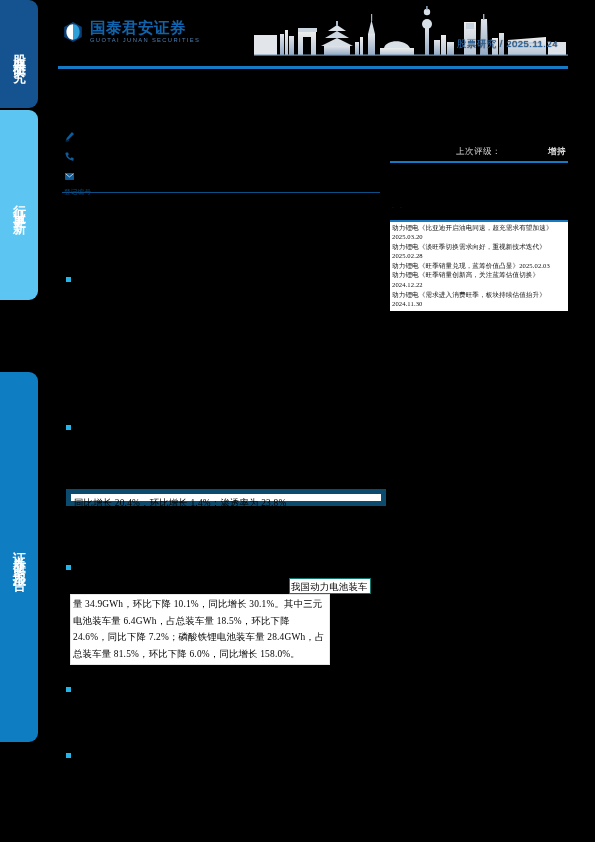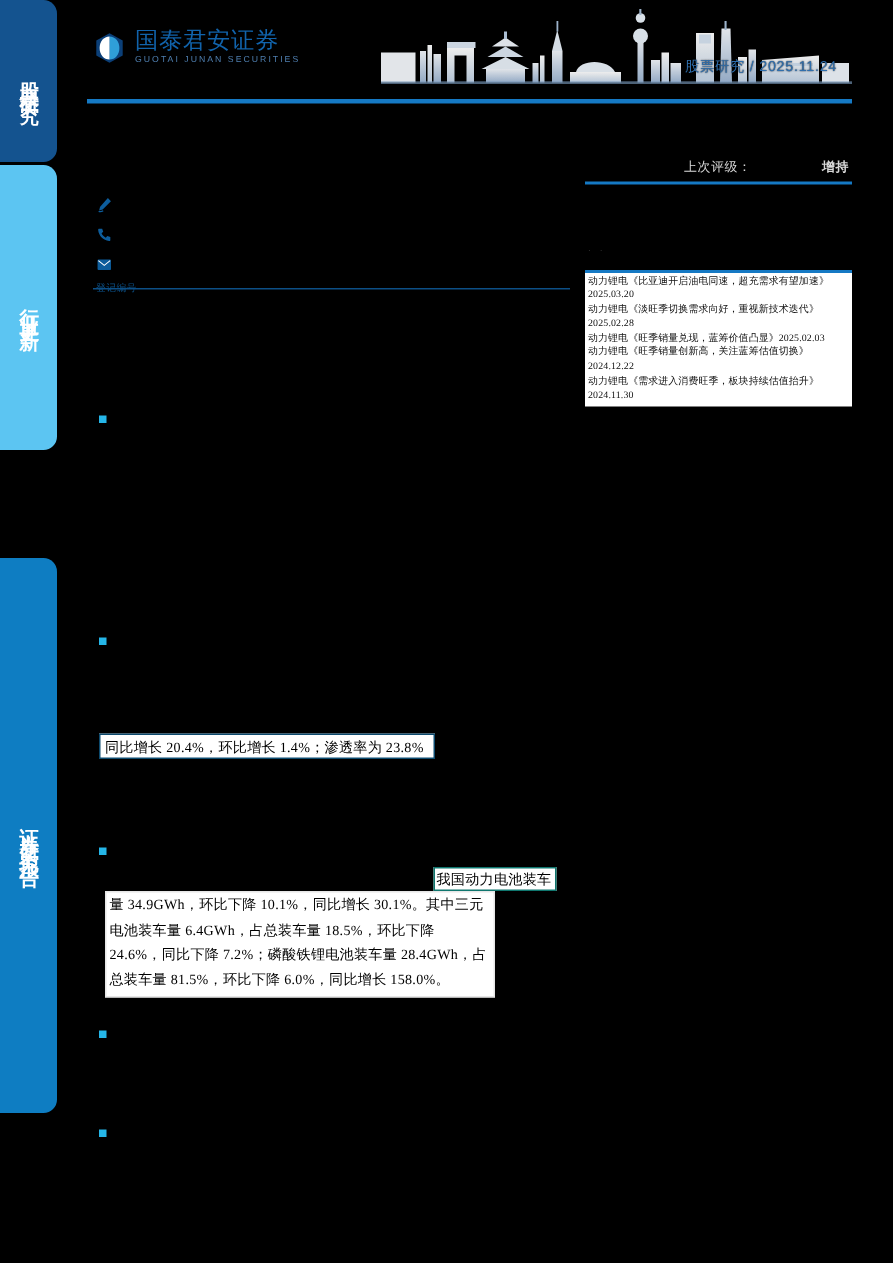--- a/index.html
+++ b/index.html
@@ -84,21 +84,21 @@
     flex: none;
   }
   #logo-text-wrap {
     display: flex;
     flex-direction: column;
     justify-content: center;
   }
   #logo-cn {
     color: #1163ab;
     font-size: 15.5px;
-    font-weight: normal;
+    font-weight: bold;
     letter-spacing: 0.5px;
     line-height: 1.05;
     font-family: "Liberation Sans", "DejaVu Sans", sans-serif;
   }
   #logo-en {
     color: #4f7fb0;
     font-size: 5.8px;
     letter-spacing: 1.35px;
     line-height: 1.2;
     margin-top: 1px;
@@ -193,25 +193,25 @@
     color: #000000;
     font-size: 9.4px;
     line-height: 16.5px;
     font-family: "Liberation Serif", "DejaVu Serif", serif;
     letter-spacing: 0.2px;
     box-sizing: border-box;
   }
   #hl-penetration {
     left: 66px;
     top: 489px;
-    width: 224px;
+    width: 320px;
     height: 17px;
     padding: 1px 3px;
     white-space: nowrap;
-    border: 1px solid #0c4a6e;
+    border: 5px solid #0c4a6e;
   }
   #hl-battery-lead {
     left: 289px;
     top: 578px;
     width: 82px;
     height: 16px;
     padding: 0 1px;
     white-space: nowrap;
     overflow: hidden;
     border: 1px solid #0f766e;
@@ -230,20 +230,21 @@
     left: 390px;
     top: 104px;
     width: 178px;
   }
   #rating-row {
     position: relative;
     height: 16px;
     color: #d8d8d8;
     font-size: 8.6px;
     font-family: "Liberation Sans", "DejaVu Sans", sans-serif;
+    margin-top: 40px;
   }
   #rating-label {
     position: absolute;
     left: 66px;
     top: 2px;
     letter-spacing: 0.4px;
   }
   #rating-value {
     position: absolute;
     right: 2px;

